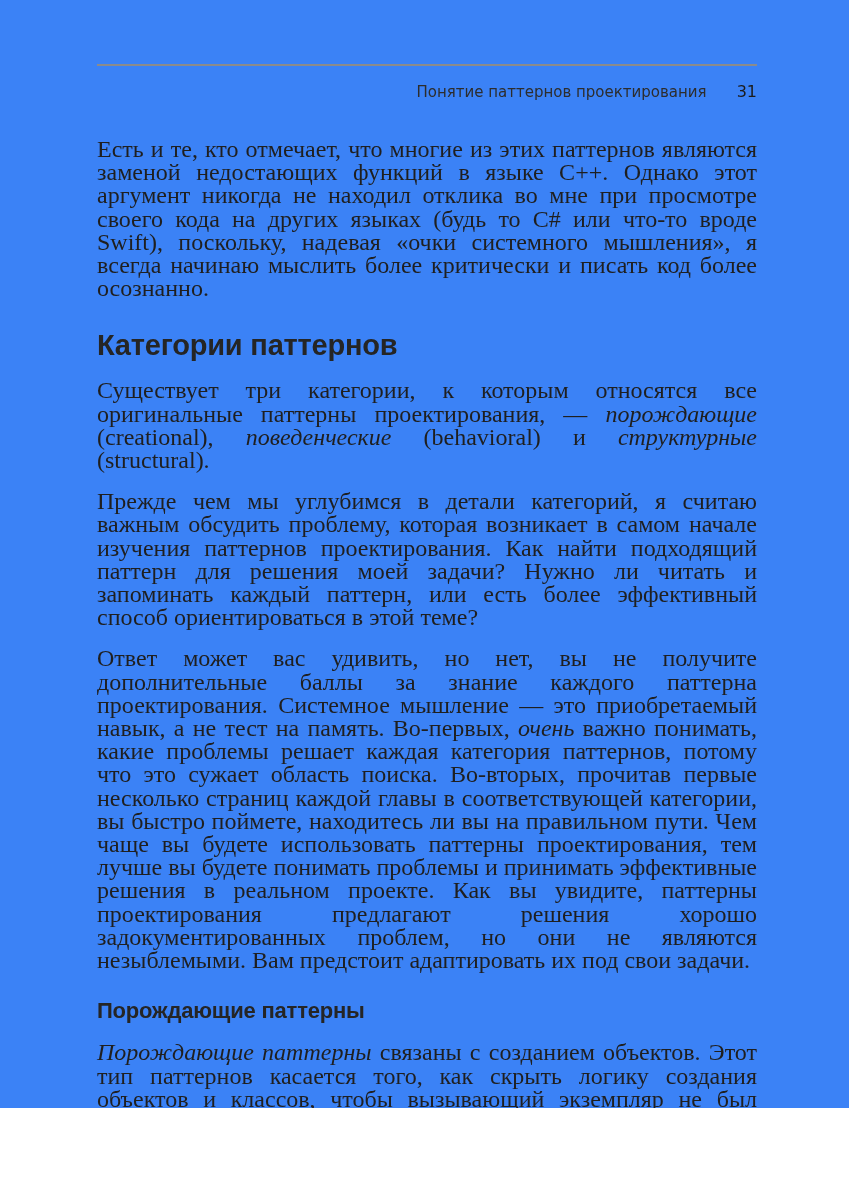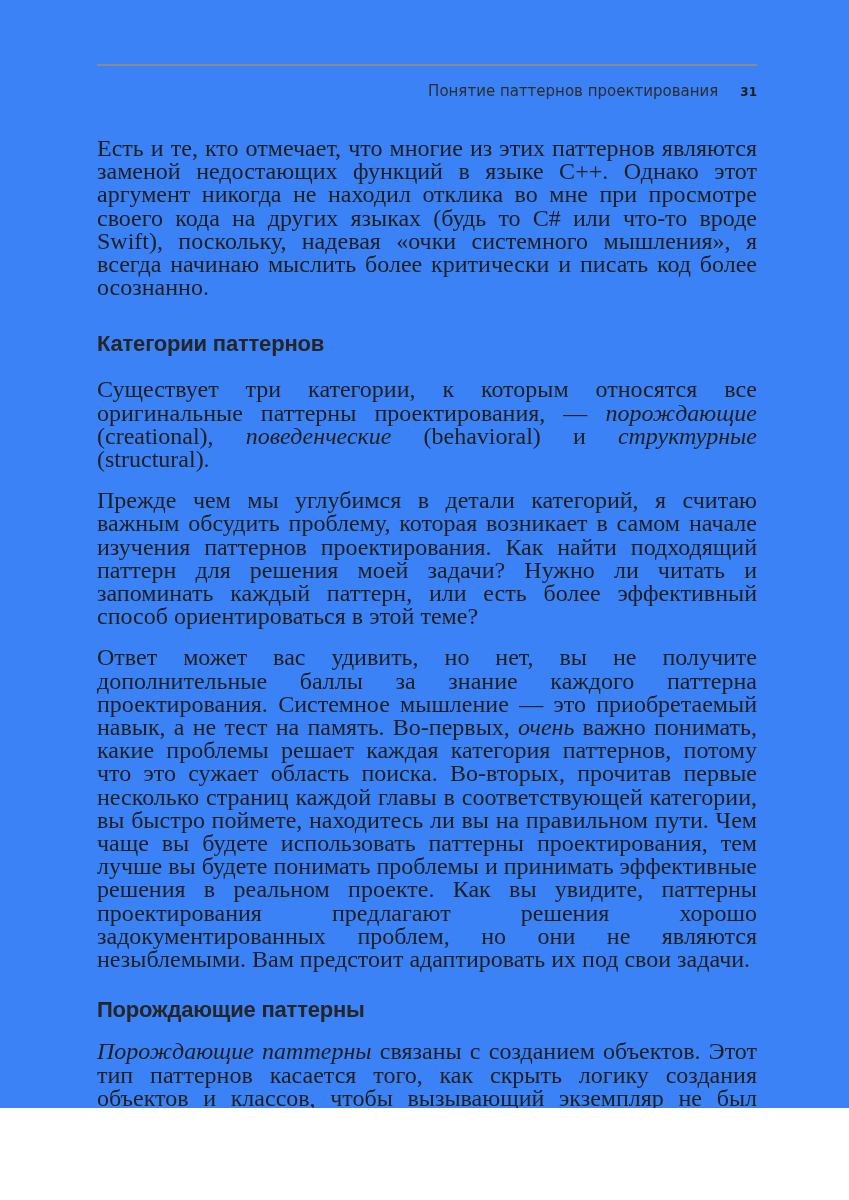--- a/index.html
+++ b/index.html
@@ -30,44 +30,44 @@
   .header-row {
     display: flex;
     justify-content: flex-end;
     align-items: baseline;
     padding-top: 8px;
     font-family: "DejaVu Sans", "Liberation Sans", sans-serif;
     font-size: 15px;
     color: #2d2d2d;
   }
   .page-number {
-    font-weight: bold;
-    font-size: 12px;
-    margin-left: 22px;
+    font-weight: normal;
+    font-size: 16px;
+    margin-left: 30px;
     color: #1b1b1b;
   }
   
   .body-text p {
     font-size: 24px;
     line-height: 23.2px;
     text-align: justify;
     margin: 18px 0 0 0;
     hyphens: auto;
     -webkit-hyphens: auto;
   }
   .body-text p em {
     font-style: italic;
   }
   p.intro {
     margin-top: 37px;
   }
   h1.section-heading {
     font-family: "Liberation Sans", "DejaVu Sans", sans-serif;
     font-weight: 600;
-    font-size: 22px;
+    font-size: 29px;
     line-height: 32px;
     margin: 29px 0 0 0;
     color: #252525;
     letter-spacing: -0.2px;
     text-align: left;
   }
   h2.subsection-heading {
     font-family: "Liberation Sans", "DejaVu Sans", sans-serif;
     font-weight: 600;
     font-size: 22px;

